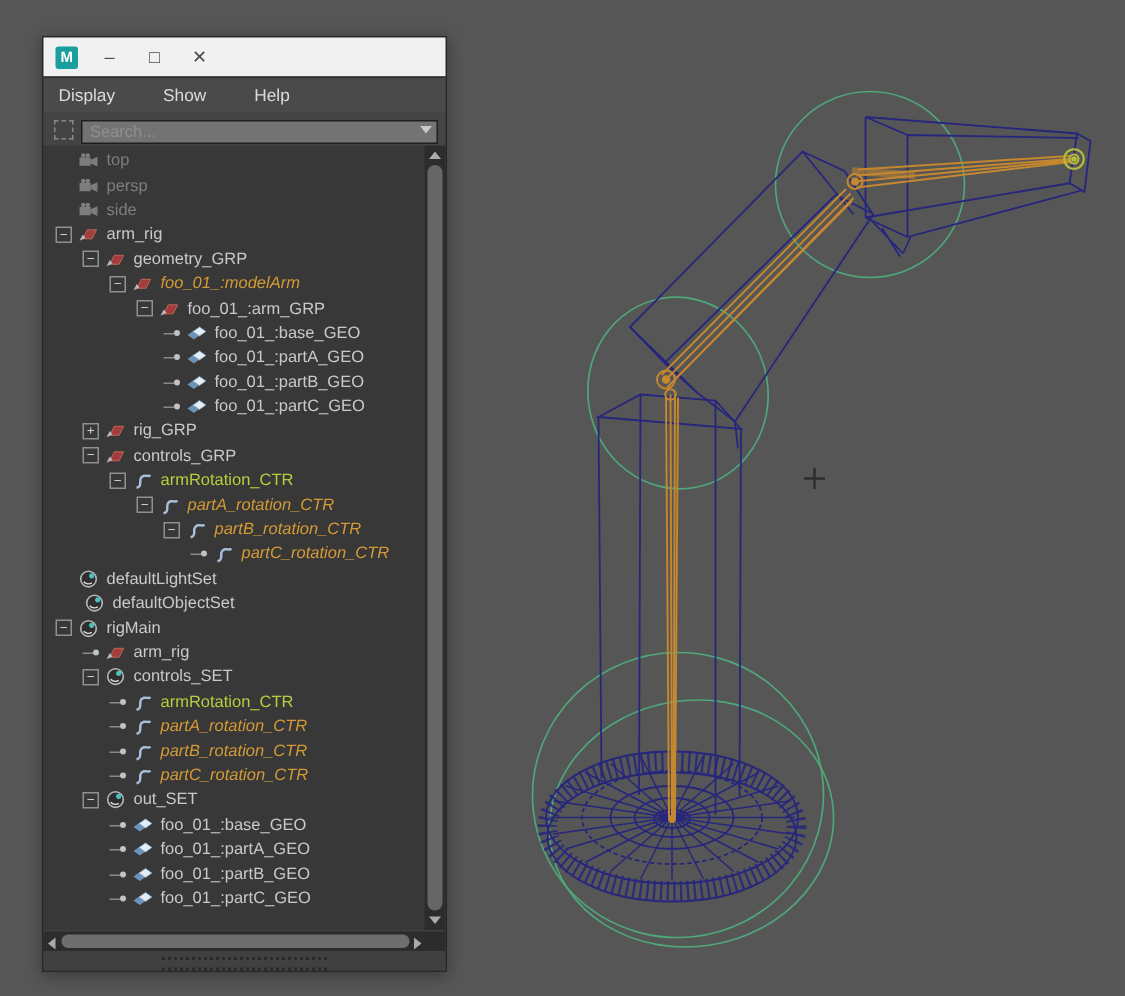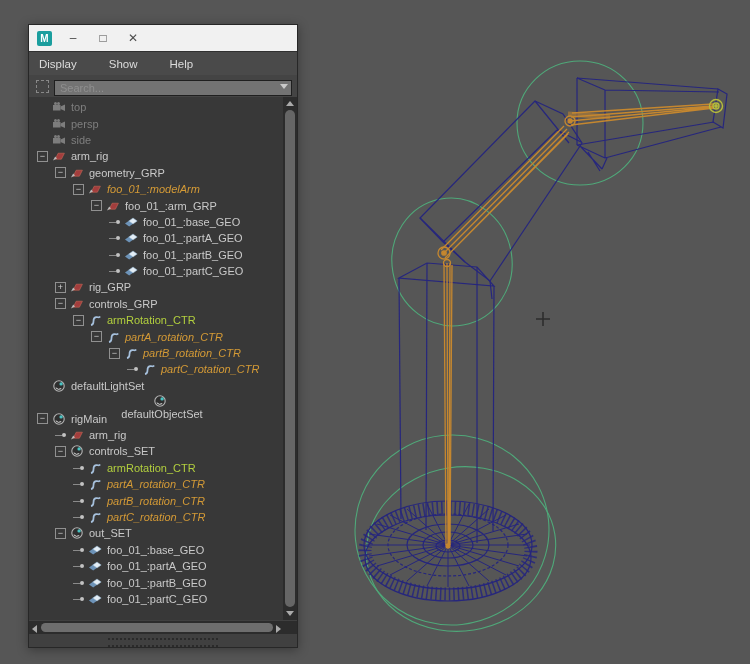--- a/index.html
+++ b/index.html
@@ -324,21 +324,21 @@
             <span class="expspace"></span>
             <span class="nicon">
               <svg viewBox="0 0 14 14">
                 <circle cx="7" cy="7" r="5.2" fill="#2e2e2e" stroke="#b5b5b5" stroke-width="1.1"></circle>
                 <circle cx="9.1" cy="4.9" r="1.7" fill="#49c2c2"></circle>
                 <path d="M3.8 8.8 A4.2 4.2 0 0 0 9.2 9.6" stroke="#dedede" stroke-width="1" fill="none"></path>
               </svg>
             </span>
             <span class="nlabel c-default">defaultLightSet</span>
           </div>
-          <div class="trow" style="padding-left: 12px; flex-direction: column;">
+          <div class="trow" style="padding-left: 12px;">
             <span class="expspace"></span>
             <span class="nicon">
               <svg viewBox="0 0 14 14">
                 <circle cx="7" cy="7" r="5.2" fill="#2e2e2e" stroke="#b5b5b5" stroke-width="1.1"></circle>
                 <circle cx="9.1" cy="4.9" r="1.7" fill="#49c2c2"></circle>
                 <path d="M3.8 8.8 A4.2 4.2 0 0 0 9.2 9.6" stroke="#dedede" stroke-width="1" fill="none"></path>
               </svg>
             </span>
             <span class="nlabel c-default">defaultObjectSet</span>
           </div>

